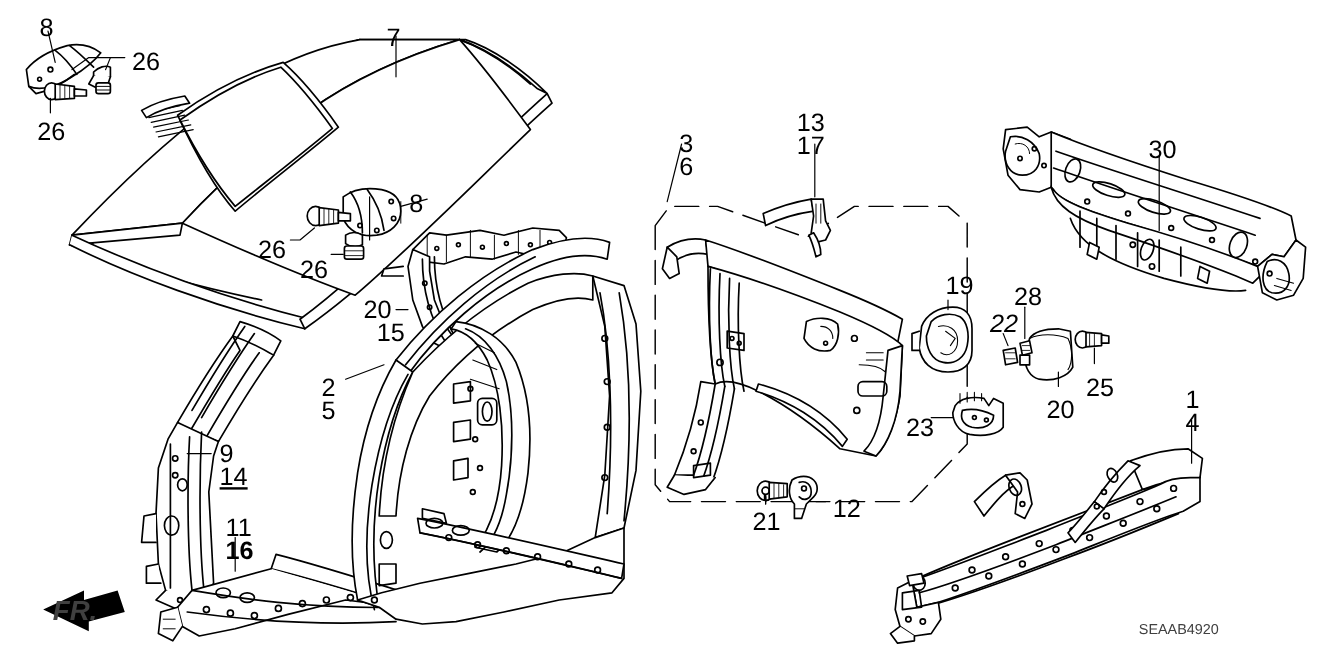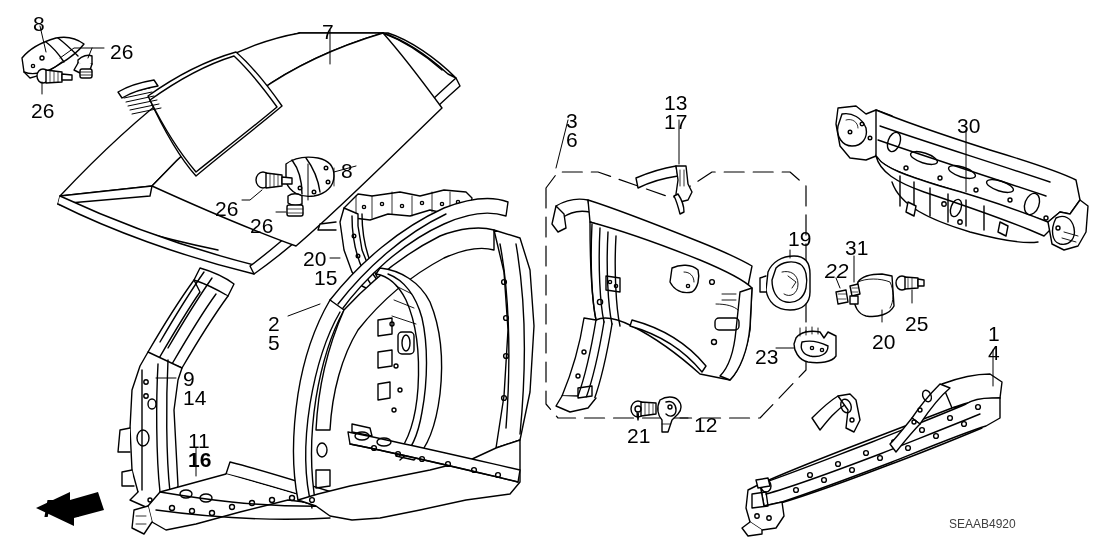--- a/index.html
+++ b/index.html
@@ -27,21 +27,21 @@
     font-size:12px;
     color:#404040;
     white-space:nowrap;
   }
   .frtxt{
     position:absolute;
     font-family:"Liberation Sans", sans-serif;
     font-size:23px;
     font-weight:bold;
     font-style:italic;
-    color:#000000;
+    color:#404040;
     white-space:nowrap;
   }
 </style>
 </head>
 <body>
 
 <div id="sheet">
 
   <svg id="art" viewBox="0 0 1108 553">
     <g fill="none" stroke="#000" stroke-width="1.4" stroke-linejoin="round" stroke-linecap="round">
@@ -560,31 +560,31 @@
   <div class="lbl" style="left:566px;top:129px;">6</div>
   <div class="lbl" style="left:664px;top:92px;">13</div>
   <div class="lbl" style="left:664px;top:111px;">17</div>
   <div class="lbl" style="left:957px;top:115px;">30</div>
   <div class="lbl" style="left:341px;top:160px;">8</div>
   <div class="lbl" style="left:215px;top:198px;">26</div>
   <div class="lbl" style="left:250px;top:215px;">26</div>
   <div class="lbl" style="left:303px;top:248px;">20</div>
   <div class="lbl" style="left:314px;top:267px;">15</div>
   <div class="lbl" style="left:776px;top:228px;margin-left:12px;">19</div>
-  <div class="lbl" style="left:845px;top:237px;">31</div>
+  <div class="lbl" style="left:845px;top:237px;">28</div>
   <div class="lbl" style="left:825px;top:260px;font-style:italic;">22</div>
   <div class="lbl" style="left:268px;top:313px;">2</div>
   <div class="lbl" style="left:268px;top:332px;">5</div>
   <div class="lbl" style="left:872px;top:331px;">20</div>
   <div class="lbl" style="left:905px;top:313px;">25</div>
   <div class="lbl" style="left:988px;top:323px;">1</div>
   <div class="lbl" style="left:988px;top:342px;">4</div>
   <div class="lbl" style="left:755px;top:346px;">23</div>
   <div class="lbl" style="left:183px;top:368px;">9</div>
-  <div class="lbl" style="left:183px;top:387px;">14</div>
+  <div class="lbl" style="left:183px;top:387px;text-decoration:underline;">14</div>
   <div class="lbl" style="left:188px;top:430px;">11</div>
   <div class="lbl" style="left:188px;top:449px;font-weight:bold;">16</div>
   <div class="lbl" style="left:627px;top:425px;">21</div>
   <div class="lbl" style="left:694px;top:414px;">12</div>
 
   <div class="code" style="left:949px;top:517px;">SEAAB4920</div>
   <div class="frtxt" style="left:44px;top:496px;">FR.</div>
 
 </div>
 

